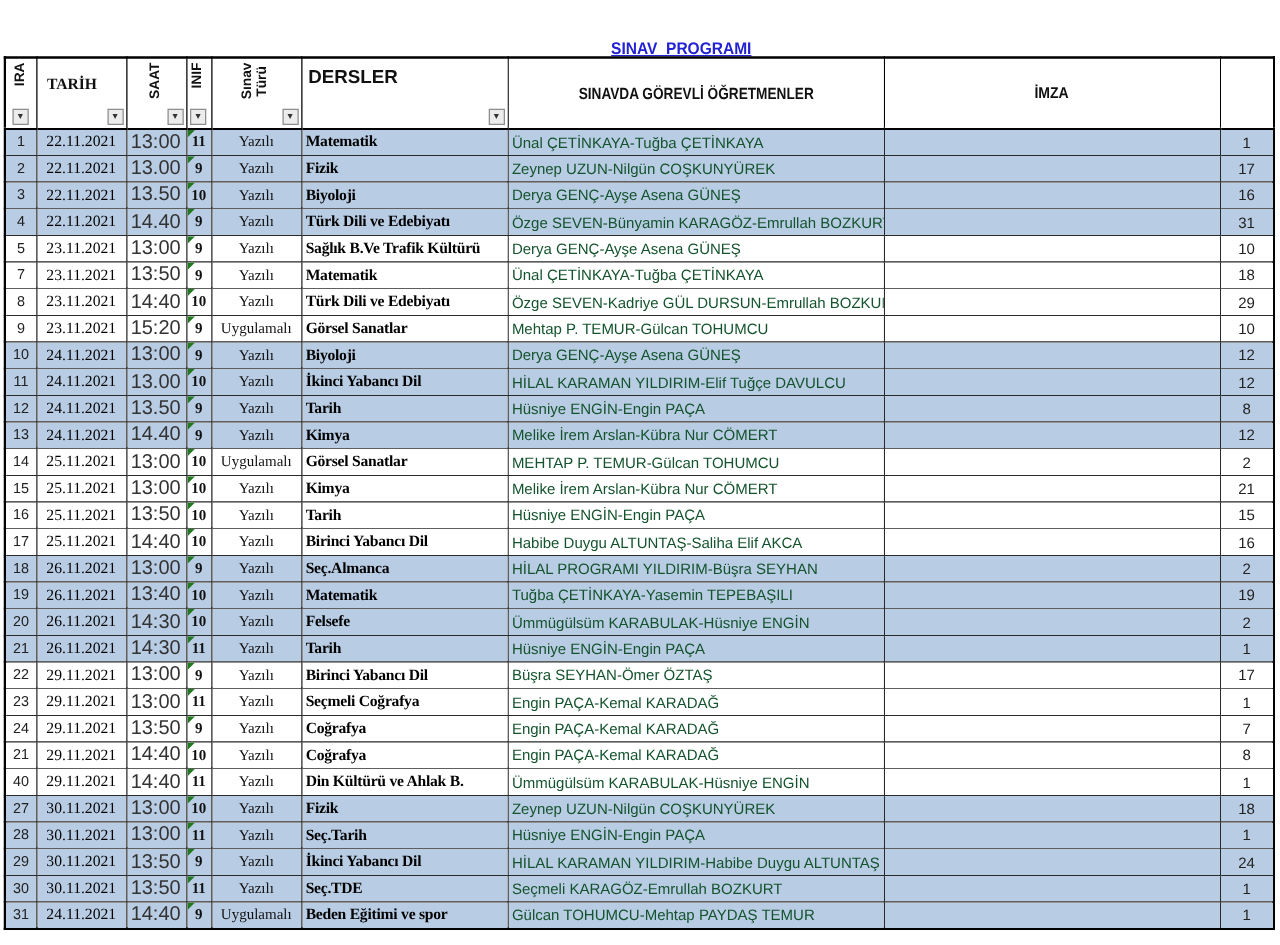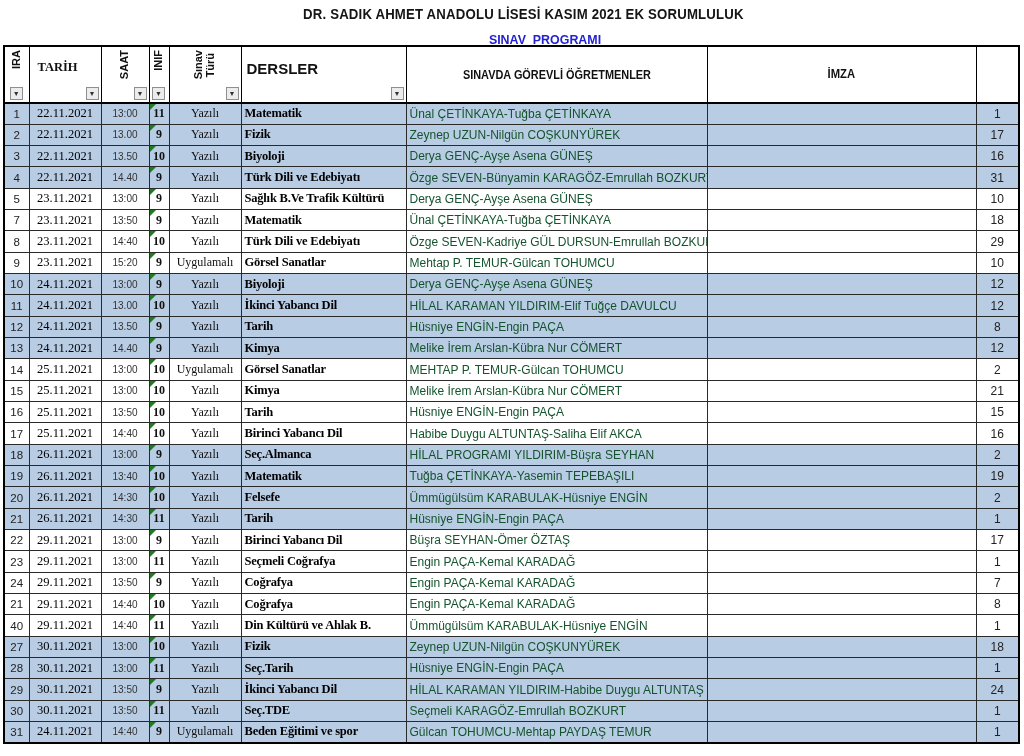--- a/index.html
+++ b/index.html
@@ -39,60 +39,57 @@
     writing-mode:vertical-rl; transform:rotate(180deg);
     font-size:11px; font-weight:bold; display:inline-block; margin-top:3px;
     line-height:1.05; white-space:pre-line;
   }
   .th-center { text-align:center; }
   .th-tarih { text-align:left; }
   .lbl-tarih {
     display:inline-block; margin:13px 0 0 8px;
     font-family:"Liberation Serif", serif; font-size:12.5px; font-weight:bold;
   }
-  .lbl-dersler { display:inline-block; margin:13px 0 0 5px; font-size:15px; font-weight:600; }
+  .lbl-dersler { display:inline-block; margin:6px 0 0 5px; font-size:15px; font-weight:600; }
   .th-dersler { text-align:left; }
   .lbl-ogr { display:inline-block; margin-top:20px; font-size:13px; transform:scaleX(0.84); transform-origin:center; white-space:pre; }
   .lbl-imza { display:inline-block; margin-top:20px; font-size:12.5px; transform:scaleX(0.9); }
 
   
   .filter-btn {
     position:absolute; bottom:2px; width:13px; height:13px;
     background:#ececec; border:1px solid #8f8f8f;
     font-size:7px; line-height:11px; text-align:center; color:#333;
     cursor:pointer; box-sizing:border-box;
   }
   .f-right { right:2px; }
   .f-center { left:50%; margin-left:-7px; }
 
   
   .c-no   { text-align:center; font-size:11.5px; color:#222; }
   .c-tarih{ text-align:center; font-family:Liberation Serif, serif; font-size:12.5px; color:#000000; }
-  .c-saat { text-align:center; font-size:10px; color:#333; }
+  .c-saat { font-size:16px; color:#333; }
   .c-sinif{ text-align:center; font-family:"Liberation Serif", serif; font-weight:bold; font-size:12px; color:#111; }
   .c-tur  { text-align:center; font-family:"Liberation Serif", serif; font-size:12px; color:#111;margin-left:16px; }
   .c-ders { font-family:"Liberation Serif", serif; font-weight:bold; font-size:12.5px; letter-spacing:-0.2px; color:#000; padding-left:4px; }
   .c-ogr  { font-size:12px; color:#14532d; padding-left:4px; }
   .c-imza { }
   .c-sayi { text-align:center; font-size:12px; color:#222; }
 
   .tri {
     position:absolute; top:0; left:0; width:0; height:0;
     border-top:6px solid var(--triangle-green,#217a21);
     border-right:6px solid transparent;
   }
 </style>
 </head>
 <body>
 
 <div class="sheet">
 
-  <div class="title-wrap">
-    <span class="doc-title">DR. SADIK AHMET ANADOLU LİSESİ KASIM 2021 EK SORUMLULUK</span>
-  </div>
   <div class="subtitle-wrap">
     <span class="doc-subtitle">SINAV  PROGRAMI</span>
   </div>
 
   <table class="grid">
     <colgroup>
       <col style="width:25px">
         <col style="width:72px">
         <col style="width:48px">
       <col style="width:20px">

